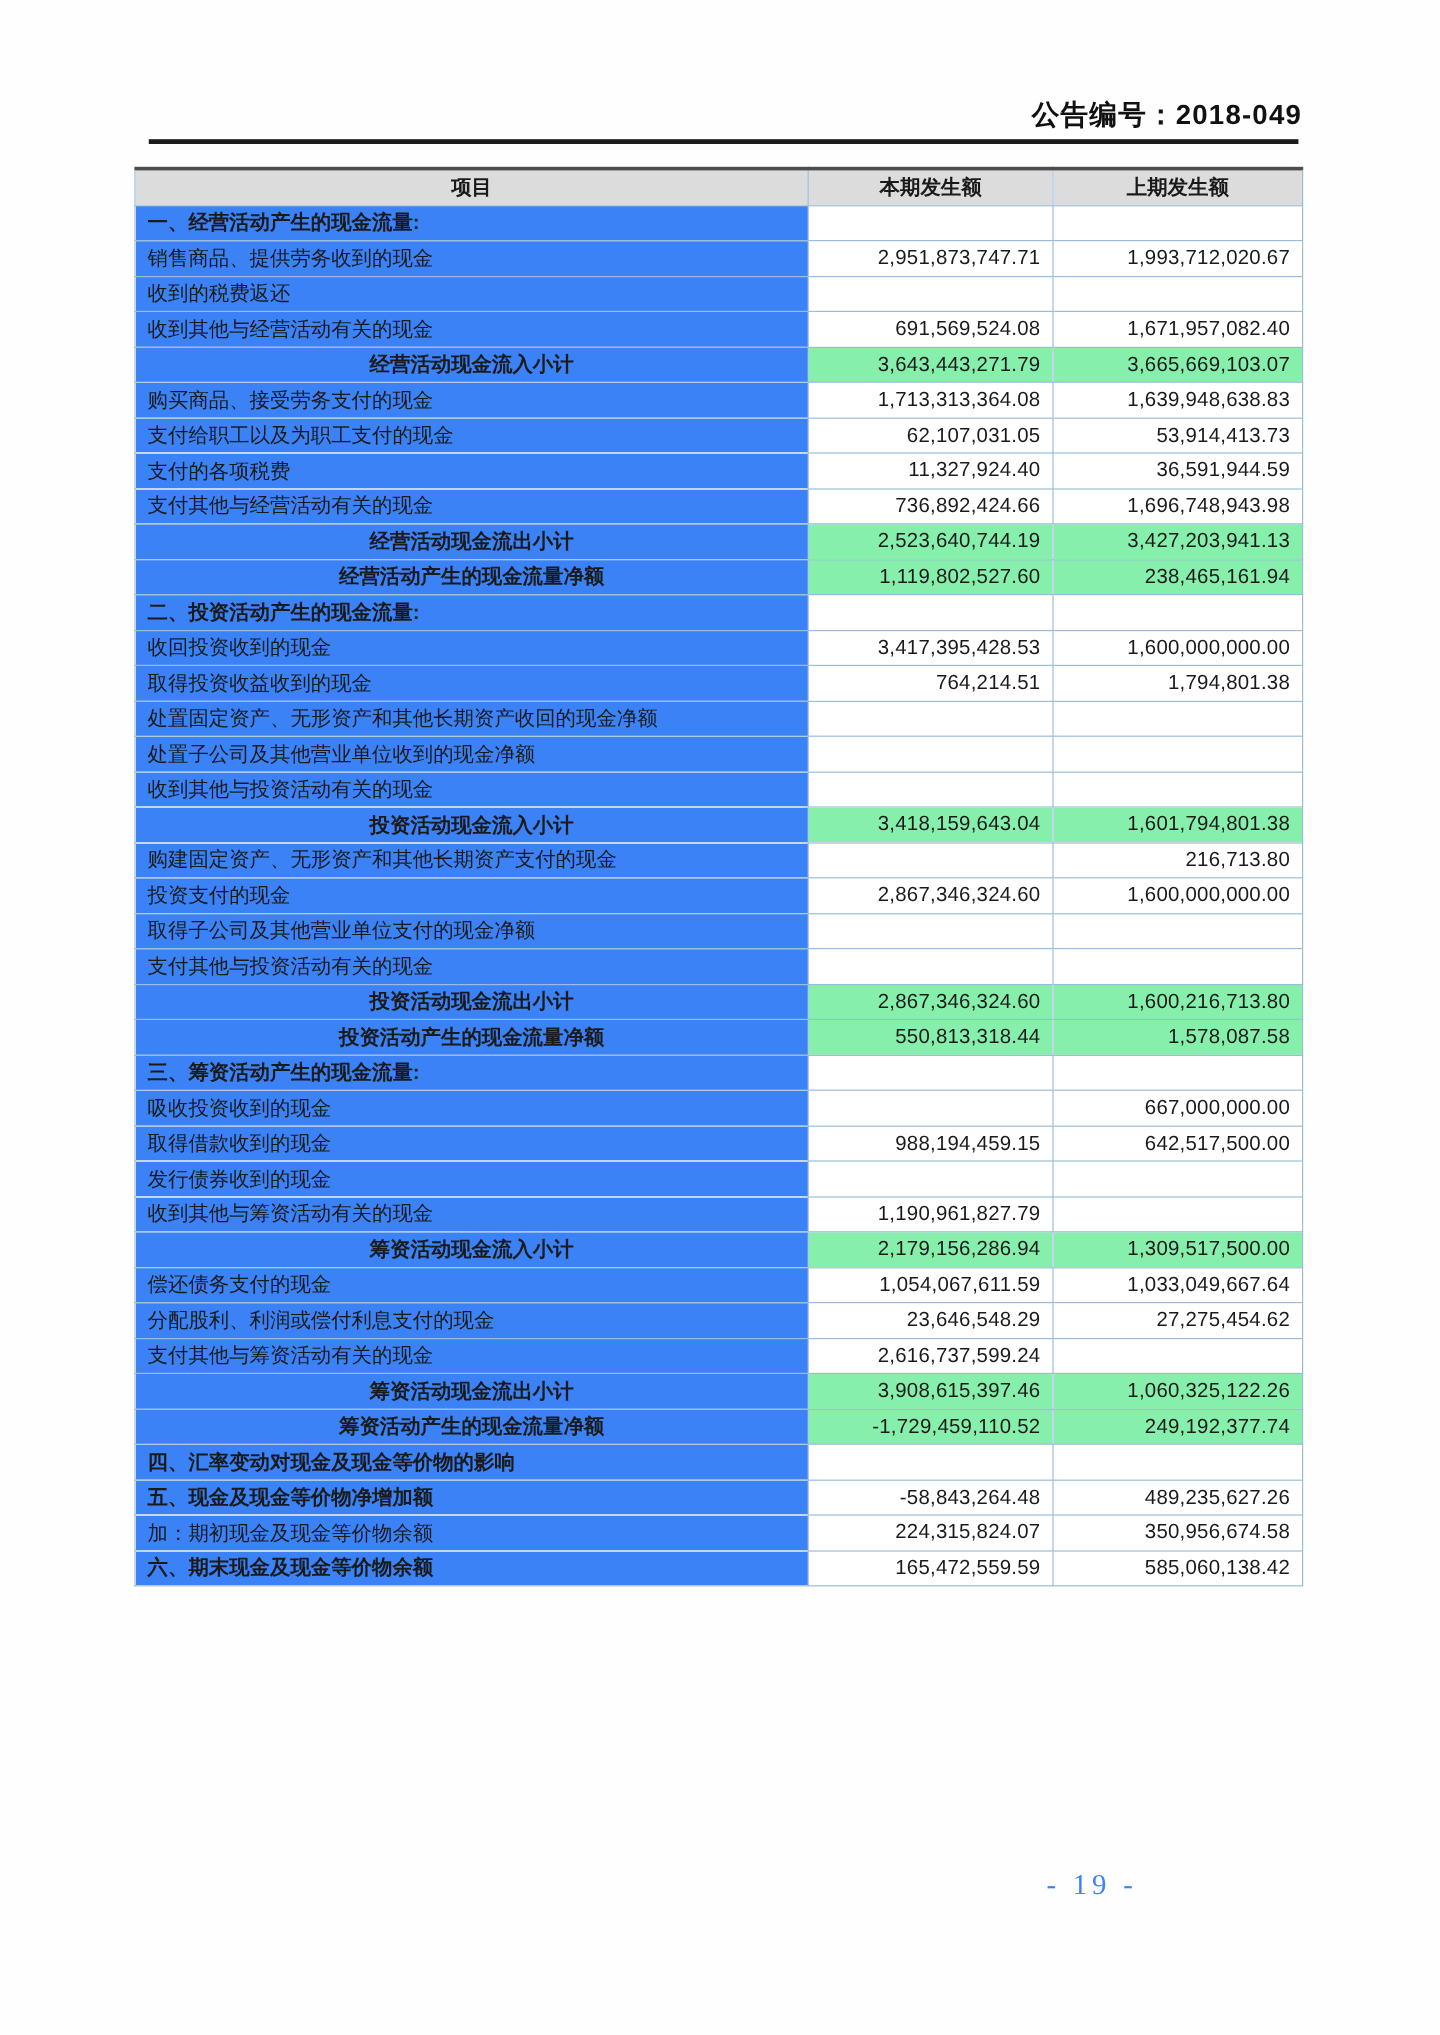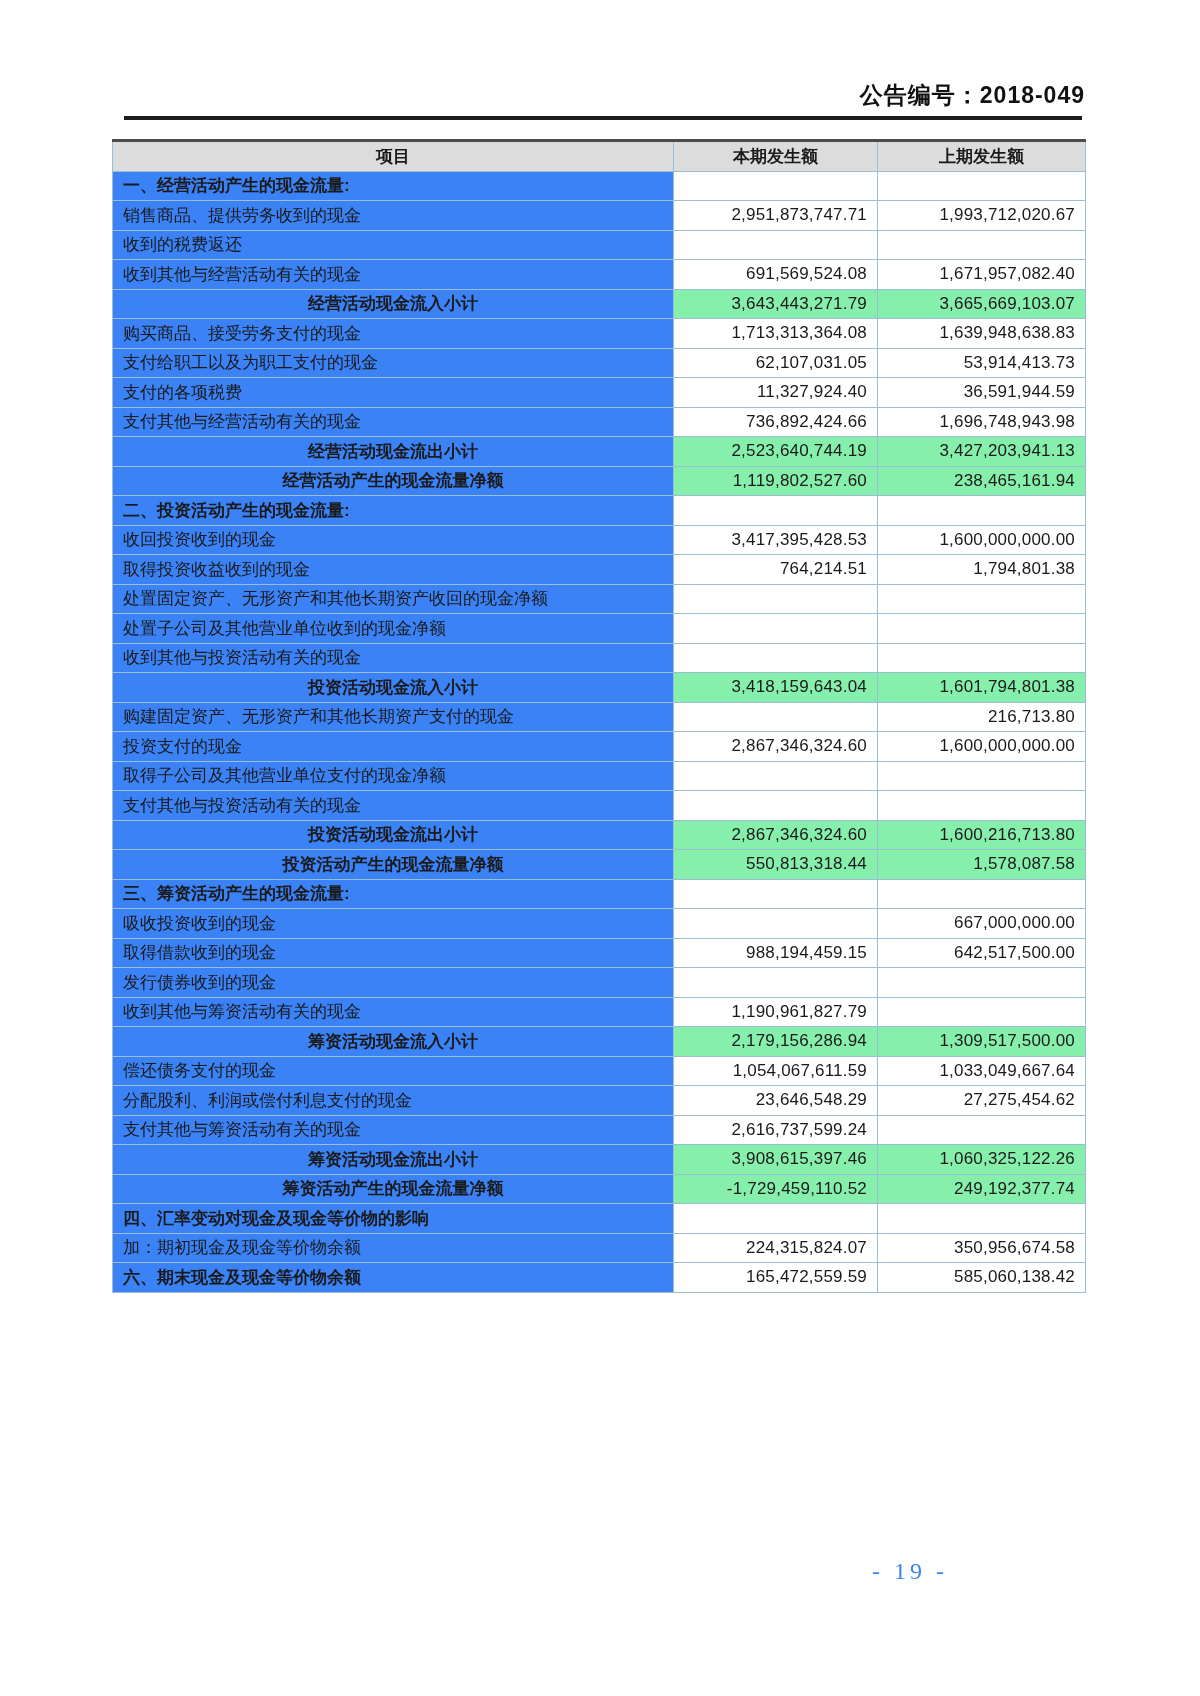--- a/index.html
+++ b/index.html
@@ -295,20 +295,25 @@
         <tr class="row-subtotal">
           <td class="cell-label">筹资活动产生的现金流量净额</td>
           <td class="cell-num">-1,729,459,110.52</td>
           <td class="cell-num">249,192,377.74</td>
         </tr>
         <tr class="row-section">
           <td class="cell-label">四、汇率变动对现金及现金等价物的影响</td>
           <td class="cell-num"></td>
           <td class="cell-num"></td>
         </tr>
+        <tr class="row-section">
+          <td class="cell-label">五、现金及现金等价物净增加额</td>
+          <td class="cell-num">-58,843,264.48</td>
+          <td class="cell-num">489,235,627.26</td>
+        </tr>
         <tr class="row-item">
           <td class="cell-label">加：期初现金及现金等价物余额</td>
           <td class="cell-num">224,315,824.07</td>
           <td class="cell-num">350,956,674.58</td>
         </tr>
         <tr class="row-section">
           <td class="cell-label">六、期末现金及现金等价物余额</td>
           <td class="cell-num">165,472,559.59</td>
           <td class="cell-num">585,060,138.42</td>
         </tr>

